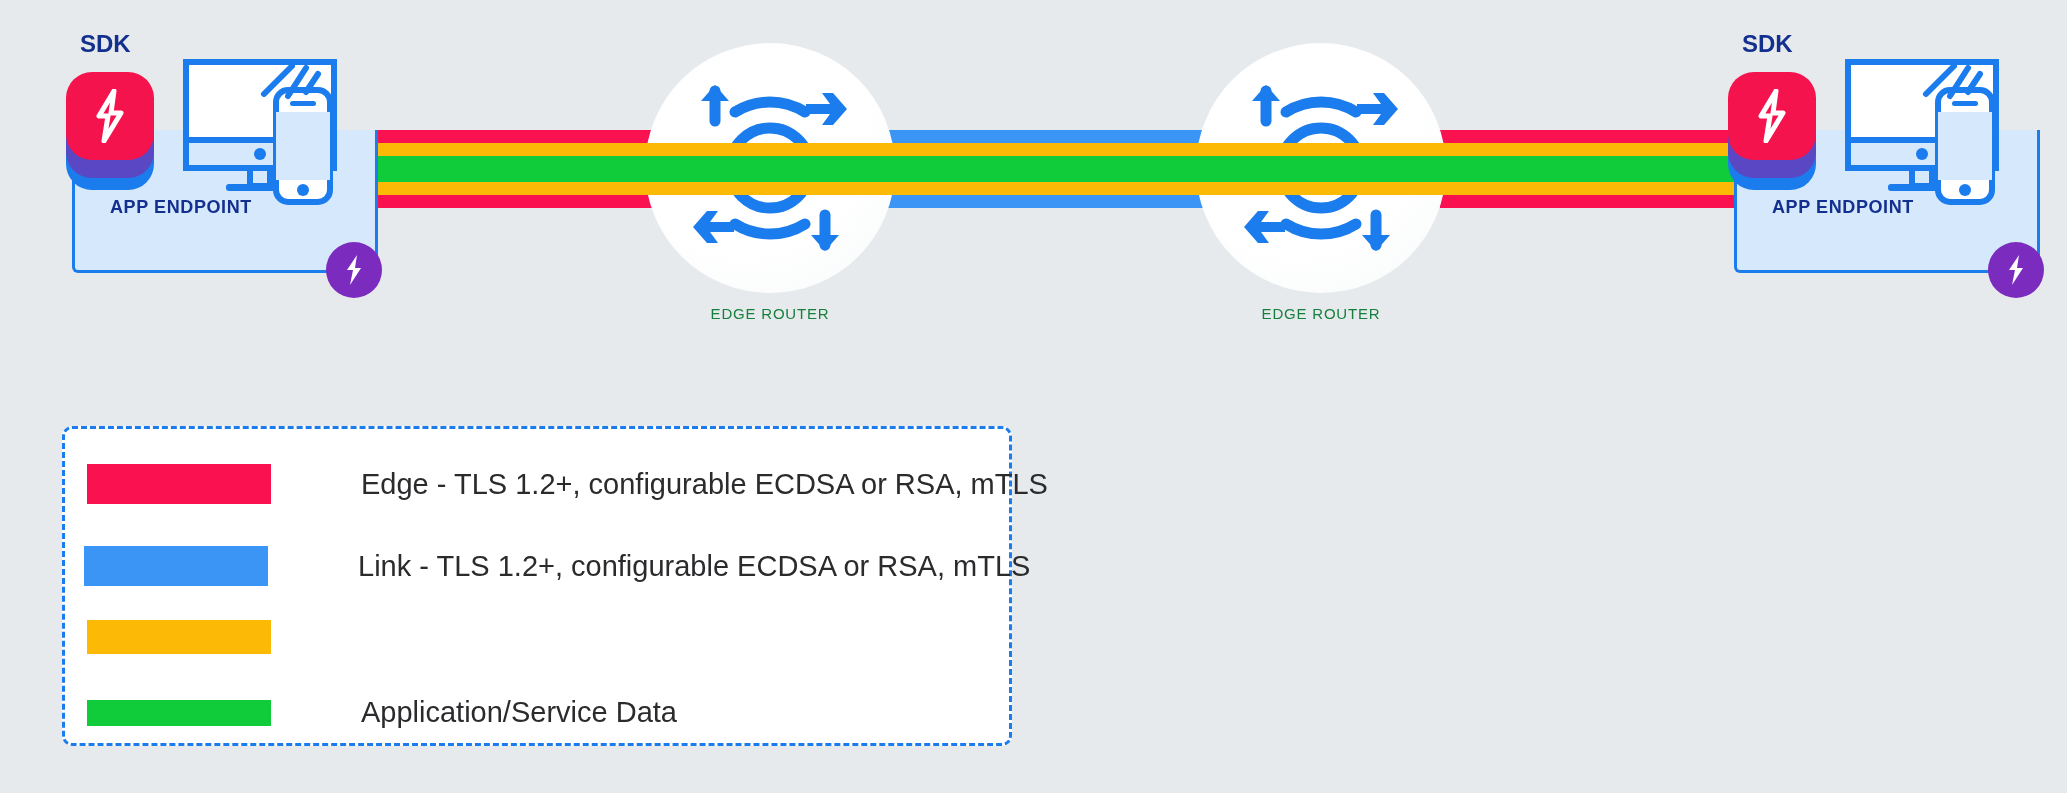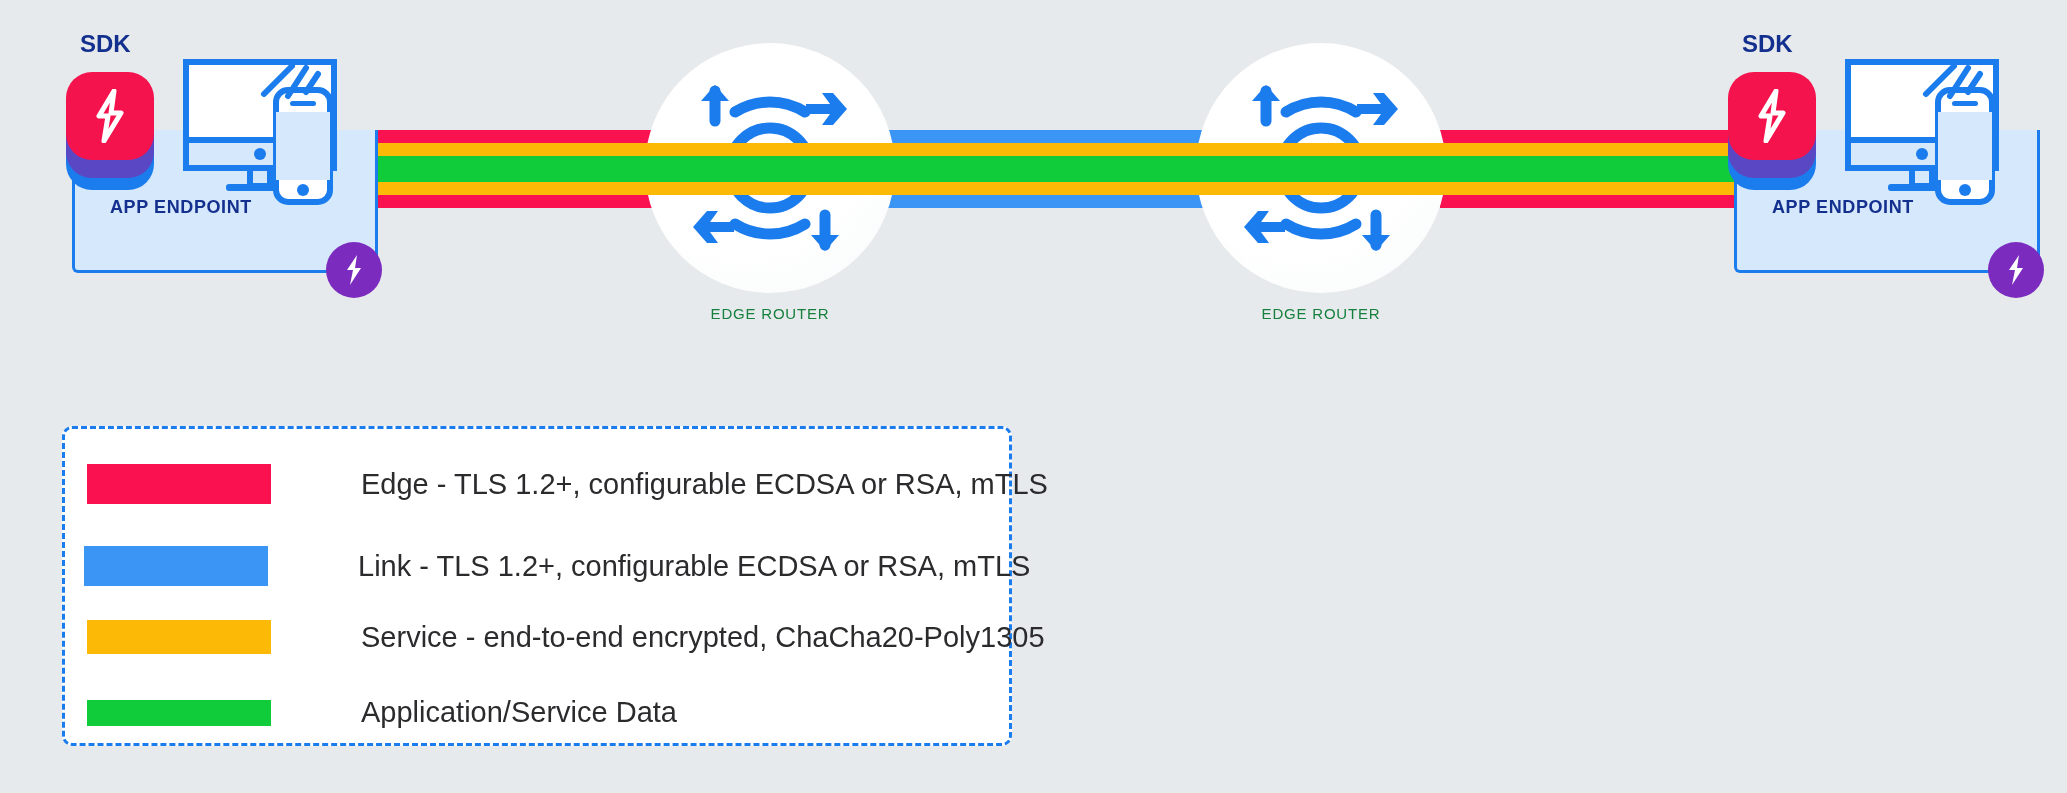--- a/index.html
+++ b/index.html
@@ -275,21 +275,20 @@
       <div class="legend-text">Edge - TLS 1.2+, configurable ECDSA or RSA, mTLS</div>
     </div>
 
     <div class="legend-row" style="left:19px;top:117px;">
       <div class="legend-swatch" style="background:#3b95f5;"></div>
       <div class="legend-text">Link - TLS 1.2+, configurable ECDSA or RSA, mTLS</div>
     </div>
 
     <div class="legend-row" style="left:22px;top:191px;">
       <div class="legend-swatch" style="background:#fcba06;height:34px;"></div>
-      <div class="legend-text">Service - end-to-end encrypted, ChaCha20-Poly1305</div>
     </div>
 
     <div class="legend-row" style="left:22px;top:255px;margin-top:12px;">
       <div class="legend-swatch" style="background:#11cc3a;height:26px;"></div>
       <div class="legend-text">Application/Service Data</div>
     </div>
   </div>
 
 </div>
 

